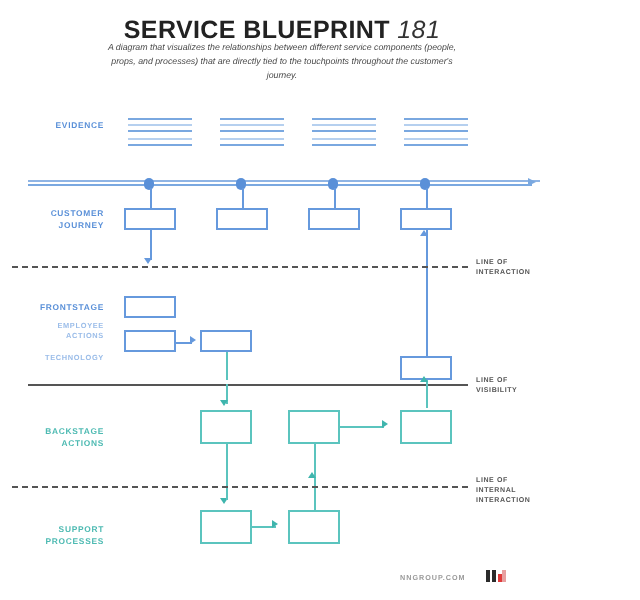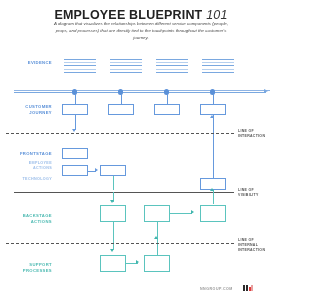--- a/index.html
+++ b/index.html
@@ -186,22 +186,22 @@
   }
   .logo { position: absolute; display: flex; align-items: flex-end; gap: 0.7px; }
   .logo span { display: block; width: 2.1px; }
 </style>
 </head>
 <body>
 
 <div id="canvas">
 
   <div class="title">
-    <span>EMPLOYEE BLUEPRINT</span>
-    <span class="num">101</span>
+    <span>SERVICE BLUEPRINT</span>
+    <span class="num">181</span>
   </div>
   <div class="subtitle">A diagram that visualizes the relationships between different service components (people, props, and processes) that are directly tied to the touchpoints throughout the customer's journey.</div>
 
   <div class="rowlabel lab-blue" style="left:6px; top:60px;  width:46px; font-size:4.2px;">EVIDENCE</div>
   <div class="rowlabel lab-blue" style="left:6px; top:104px; width:46px; font-size:4.2px;">CUSTOMER
 JOURNEY</div>
   <div class="rowlabel lab-blue" style="left:6px; top:151px; width:46px; font-size:4.2px;">FRONTSTAGE</div>
   <div class="rowlabel lab-blue-l" style="left:6px; top:161px; width:46px; font-size:3.7px;">EMPLOYEE
 ACTIONS</div>
   <div class="rowlabel lab-blue-l" style="left:6px; top:177px; width:46px; font-size:3.7px;">TECHNOLOGY</div>

